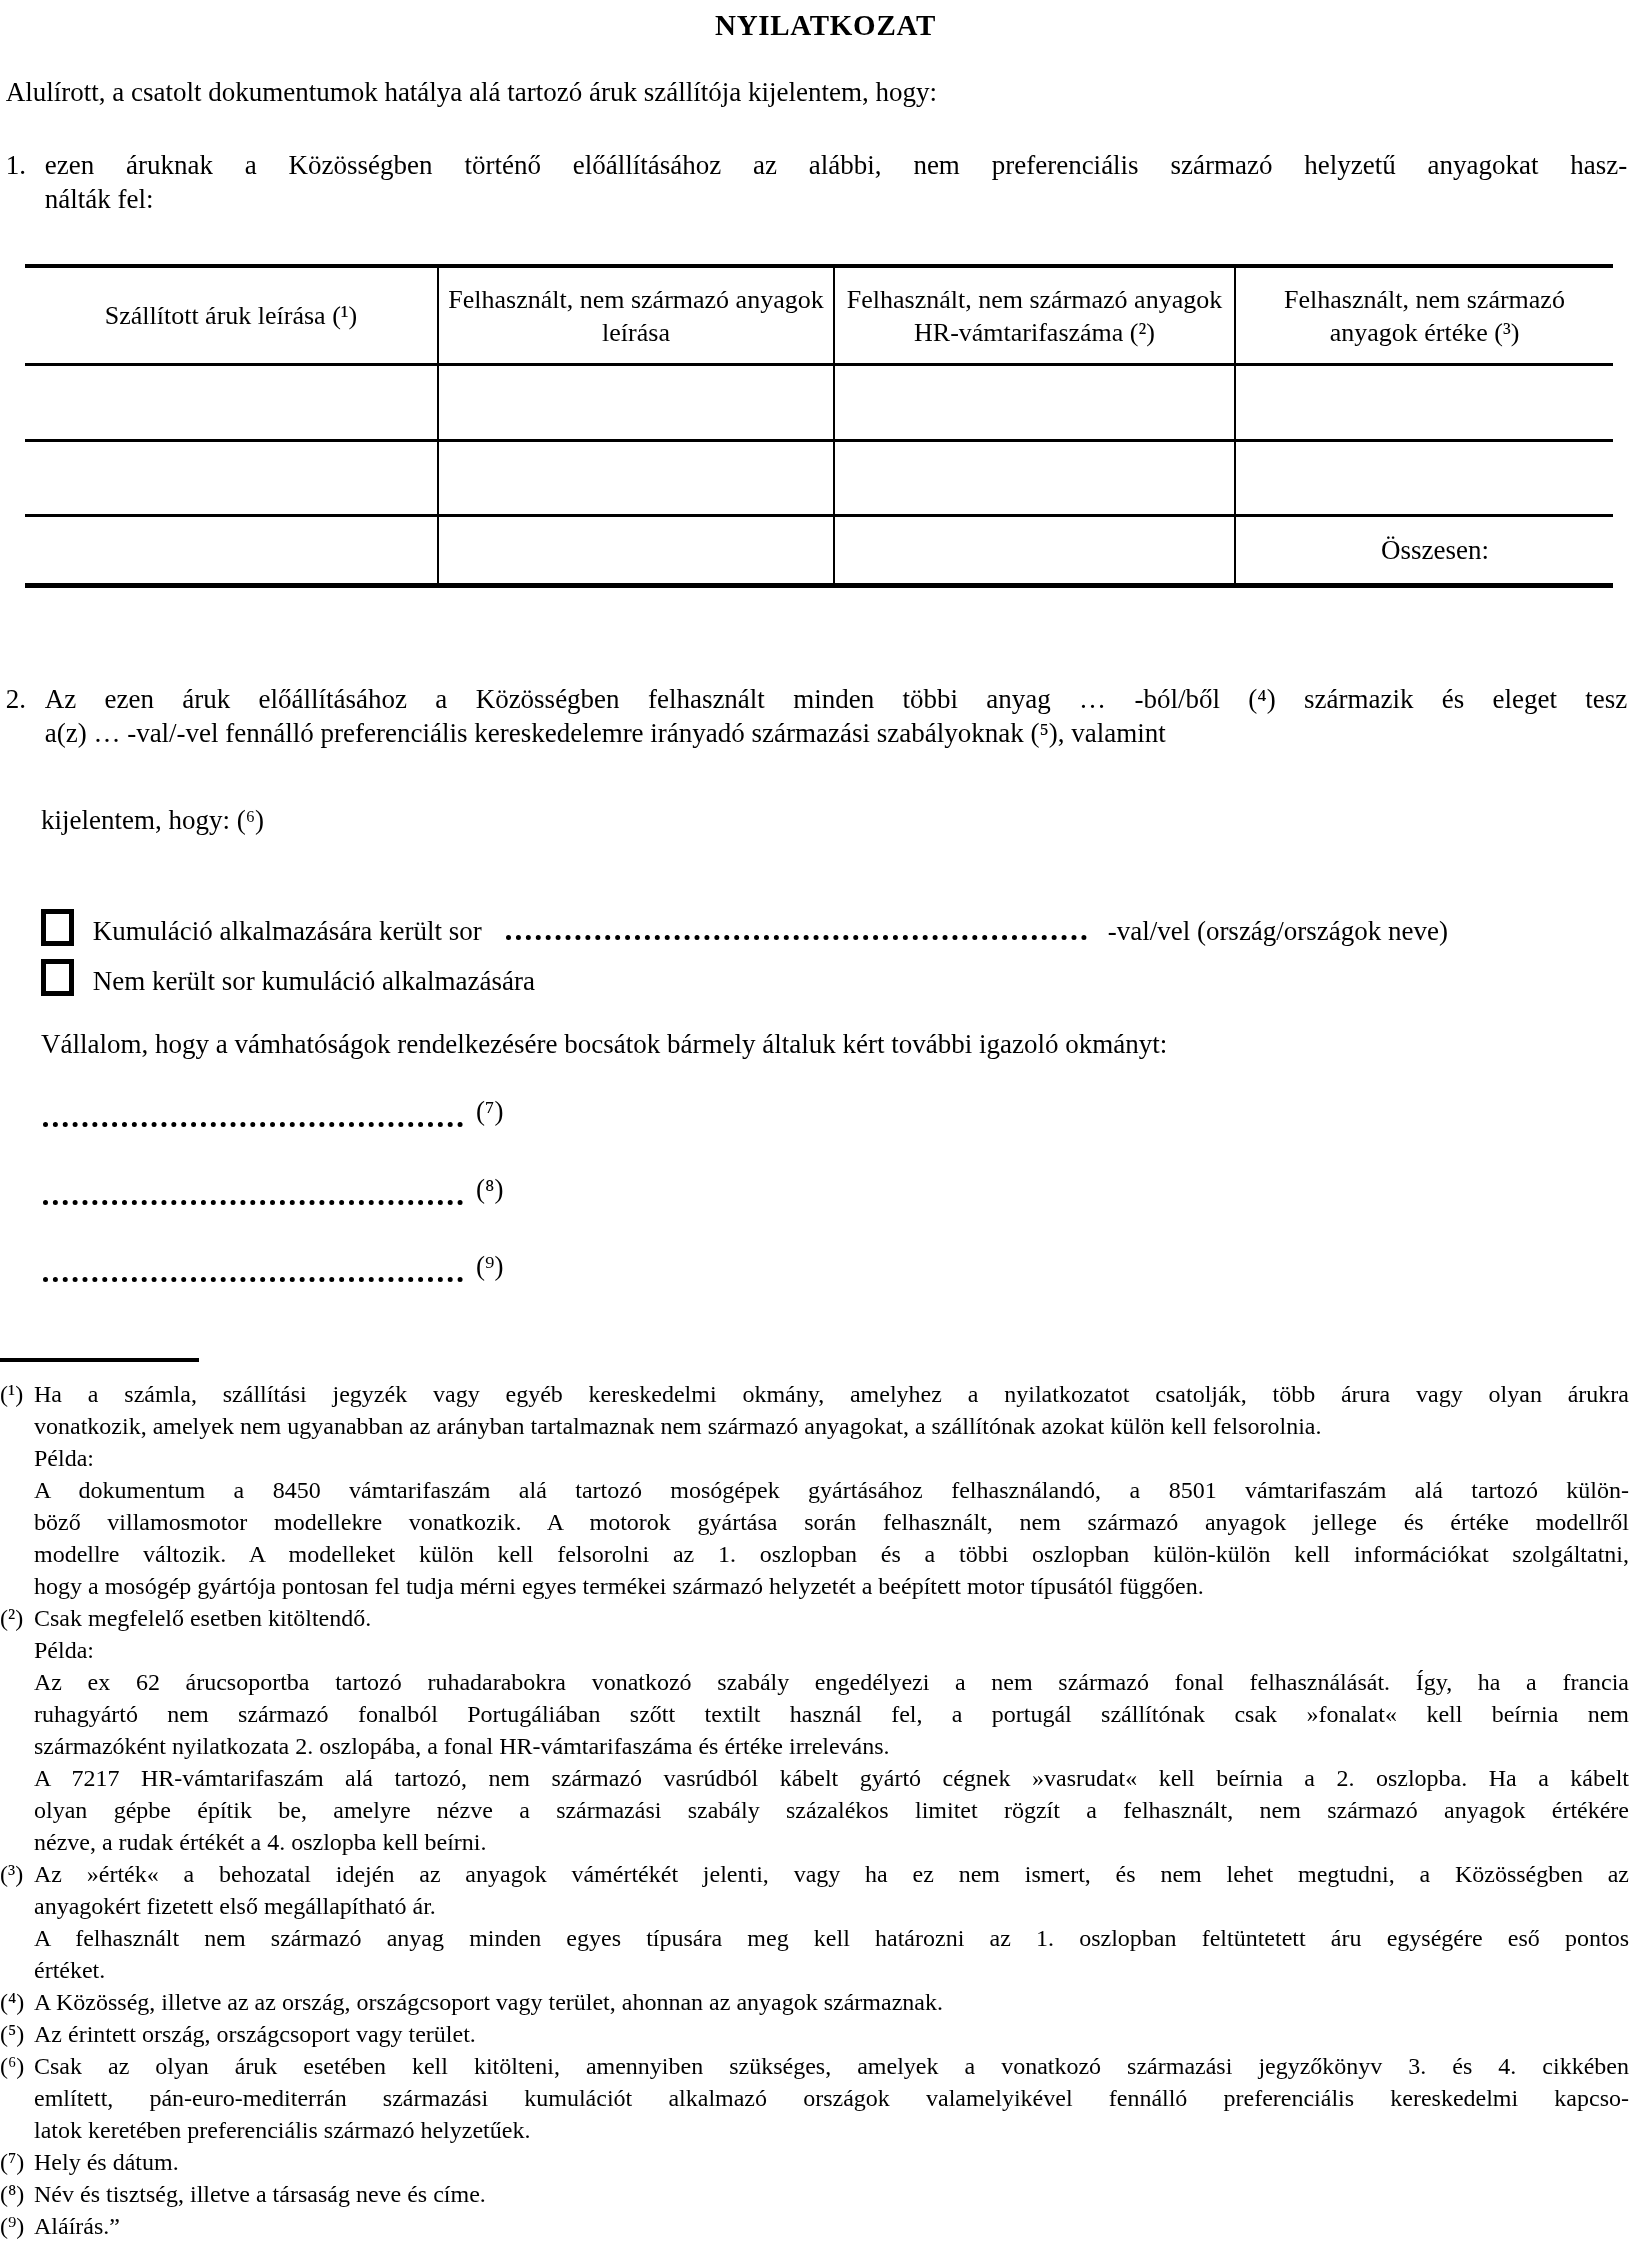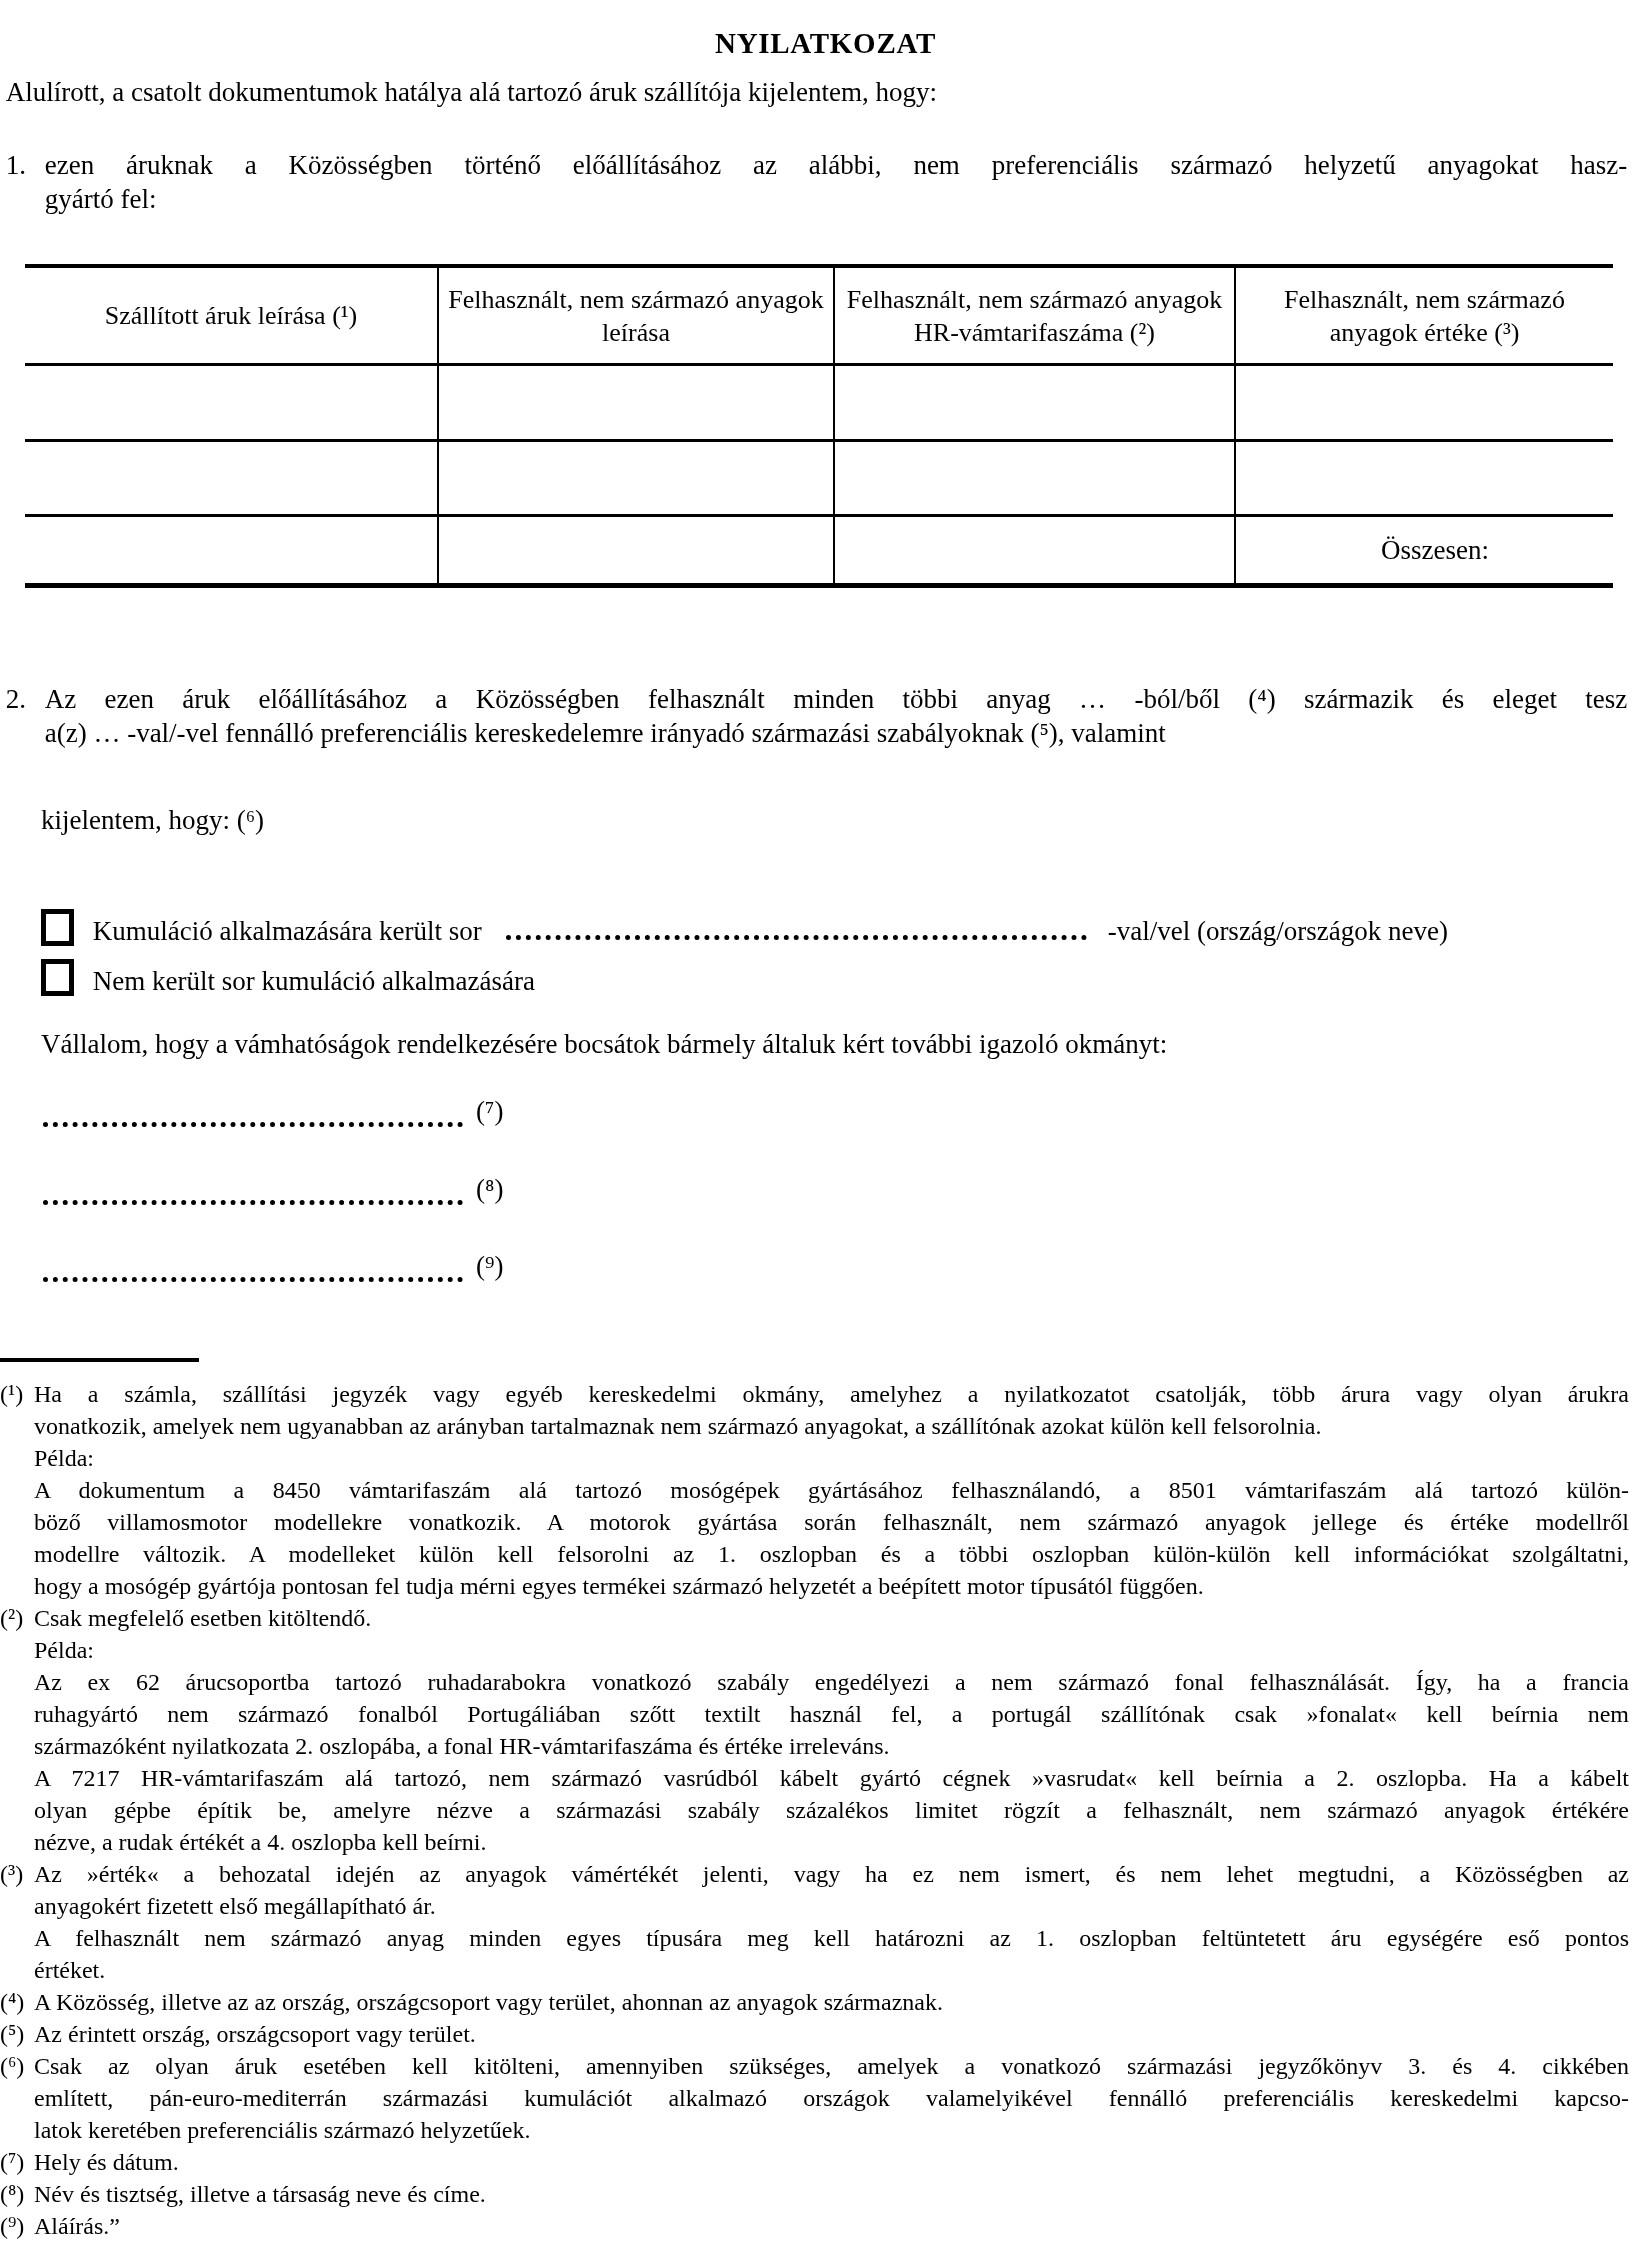--- a/index.html
+++ b/index.html
@@ -53,29 +53,29 @@
   .fnblock { left:0; top:1378px; width:1629px; font-size:24px; line-height:32px; }
   .fn { display:flex; }
   .fnm { flex:none; width:34px; }
   .fnc { flex:1; min-width:0; }
 </style>
 </head>
 <body>
 
 <div class="page">
 
-  <div class="abs title center" style="top:26px; left:0; right:0;padding-left:18px;">NYILATKOZAT</div>
+  <div class="abs title center" style="top:8px; left:0; right:0;padding-left:18px;">NYILATKOZAT</div>
 
   <div class="abs" style="top:75px; left:5.7px; right:5.7px;">Alulírott, a csatolt dokumentumok hatálya alá tartozó áruk szállítója kijelentem, hogy:</div>
 
   <div class="abs item item-row" style="top:148px;">
     <div class="item-marker">1.</div>
     <div class="item-body">
       <div class="j">ezen áruknak a Közösségben történő előállításához az alábbi, nem preferenciális származó helyzetű anyagokat hasz-</div>
-      <div>gyártó fel:</div>
+      <div>nálták fel:</div>
     </div>
   </div>
 
   <table class="otable">
     <colgroup>
       <col style="width:413px">
         <col style="width:396px">
         <col style="width:401px">
         <col style="width:378px">
     </colgroup>

